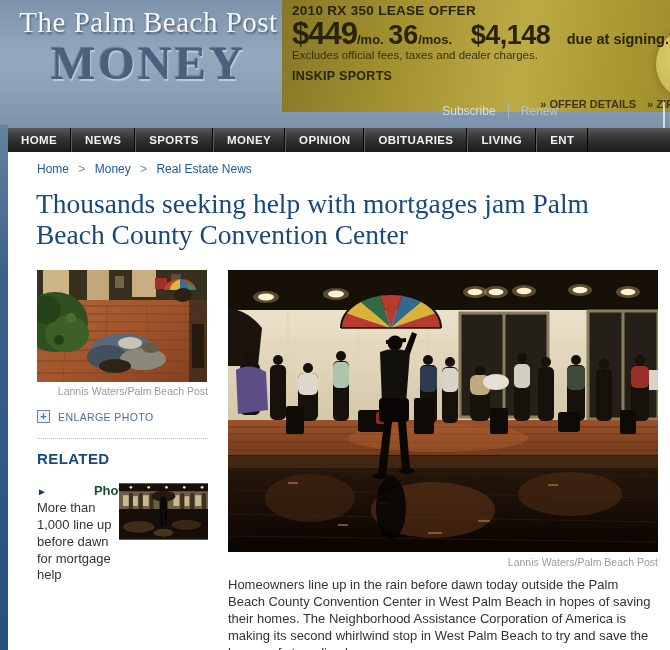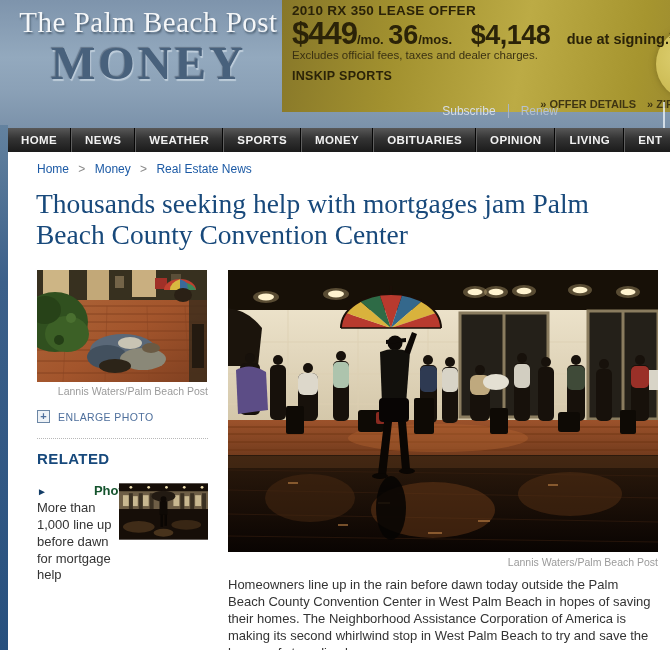--- a/index.html
+++ b/index.html
@@ -140,25 +140,24 @@
   <div class="utility">
     <span class="u-link">Subscribe</span>
     <span class="u-link renew">Renew</span>
   </div>
   <div class="epost-edge"></div>
 </div>
 
 <div class="nav">
   <div class="nav-item">HOME</div>
   <div class="nav-item">NEWS</div>
-  <div class="nav-item">WEATHER</div>
   <div class="nav-item">SPORTS</div>
   <div class="nav-item">MONEY</div>
+  <div class="nav-item">OPINION</div>
   <div class="nav-item">OBITUARIES</div>
-  <div class="nav-item">OPINION</div>
   <div class="nav-item">LIVING</div>
   <div class="nav-item">ENT</div>
 </div>
 
 <div class="left-strip"></div>
 
 <div class="breadcrumb">
   <span class="crumb">Home</span>
   <span class="crumb-sep">&gt;</span>
   <span class="crumb">Money</span>

